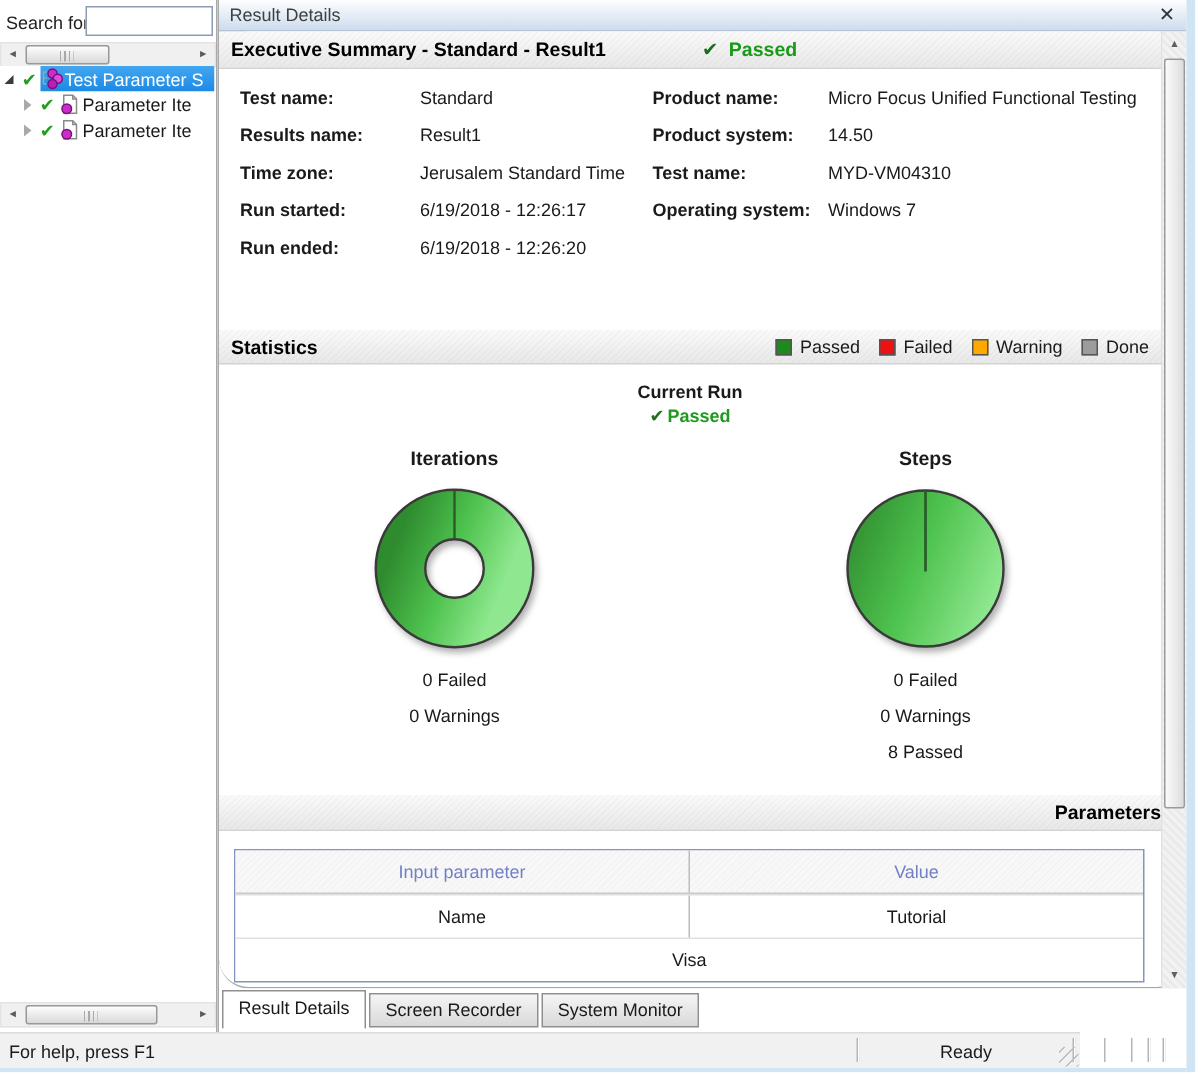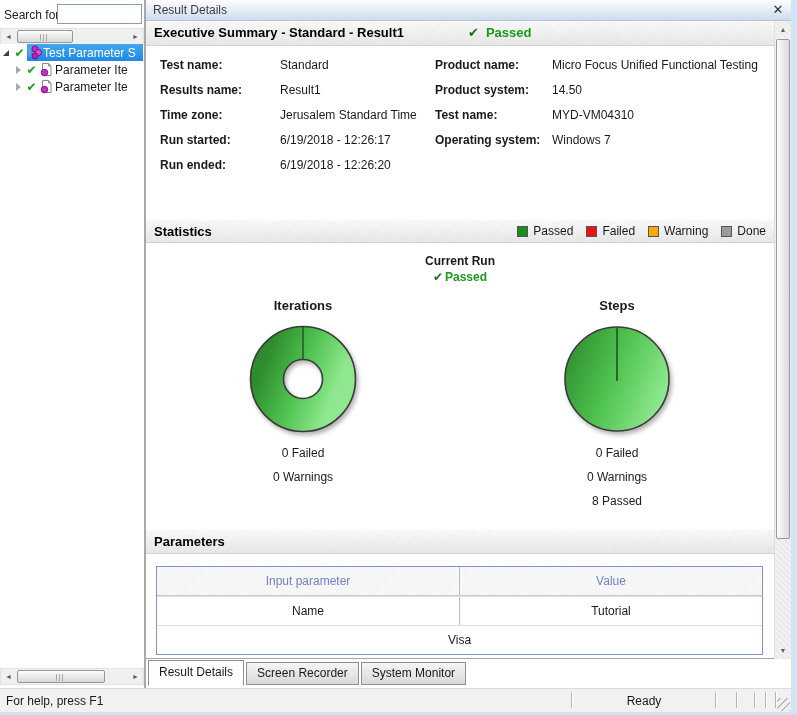--- a/index.html
+++ b/index.html
@@ -39,21 +39,21 @@
   .tlabel{overflow:hidden;white-space:nowrap;}
   
   .right-panel{position:absolute;left:145px;top:0;width:646px;height:688px;background:#fff;
                border-left:1px solid #a9a9a9;box-sizing:border-box;}
   .pane-titlebar{position:absolute;top:0;left:0;right:0;height:21px;
                  background:linear-gradient(#fdfeff,#cddcee);border-bottom:1px solid #b5c3d6;box-sizing:border-box;}
   .pane-title{position:absolute;left:7px;top:3px;color:#3f3f3f;}
   .pane-close{position:absolute;right:5px;top:2px;width:16px;height:16px;text-align:center;
               line-height:15px;color:#333;font-size:13px;cursor:default;}
   .content{position:absolute;top:21px;left:0;right:0;height:638px;background:#fff;
-           border-bottom:1px solid #a6a6a6;box-sizing:border-box;}
+           border-bottom:1px solid #a6a6a6;box-sizing:border-box;border-radius:20px;}
   .scrollc{position:absolute;left:0;top:0;right:17px;bottom:0;overflow:hidden;}
   .sec-hdr{position:absolute;left:0;right:0;border-bottom:1px solid #d2d2d2;box-sizing:border-box;
            background:repeating-linear-gradient(135deg,rgba(0,0,0,.025) 0 1px,transparent 1px 3px),
                       linear-gradient(#fafafa,#e8e8e8);}
   .sec-title{font-weight:bold;font-size:13px;padding:4px 0 0 8px;color:#000;}
   .exec-hdr{top:0;height:25px;}
   .exec-status{position:absolute;left:322px;top:4px;font-weight:bold;font-size:13px;color:#189a18;}
   .exec-status .chkg{color:#1c6e1c;margin-right:7px;}
   .fields{position:absolute;top:33px;left:0;right:0;height:156px;}
   .frow{position:relative;height:25px;}
@@ -65,42 +65,42 @@
   .lg-sq{width:11px;height:11px;border:1px solid #555;box-sizing:border-box;margin-right:5px;flex:none;}
   .lg-lbl{margin-right:13px;}
   .current-run{position:absolute;top:233px;left:0;right:0;text-align:center;font-weight:bold;}
   .current-status{position:absolute;top:249px;left:0;right:0;text-align:center;font-weight:bold;color:#1e9a1e;}
   .current-status .chkg{color:#1d6f1d;margin-right:2px;}
   .charts{position:absolute;top:277px;left:0;right:0;height:215px;display:flex;}
   .chartcol{flex:1;text-align:center;}
   .chart-title{font-weight:bold;font-size:13px;height:20px;}
   .chart-svg{margin-top:5px;filter:drop-shadow(2px 3px 2px rgba(0,0,0,.30));}
   .chart-lbl{height:24px;line-height:24px;}
-  .params-hdr{top:509px;height:24px;}
+  .params-hdr{top:509px;height:24px;text-align:right;}
   .ptable{position:absolute;top:545px;left:10px;width:607px;border:1px solid #8394c0;box-sizing:border-box;}
   .prow{display:flex;}
   .prow.head{background:repeating-linear-gradient(135deg,rgba(0,0,0,.02) 0 1px,transparent 1px 3px),#f8f8f8;
              color:#7280c8;border-bottom:1px solid #c9c9c9;}
   .prow.body{border-top:1px solid #e0e0e0;background:#fff;}
   .prow.body:first-of-type{border-top:none;}
   .pcell{flex:1;text-align:center;padding:7px 0;}
   .pcell+.pcell{border-left:1px solid #bcbcbc;}
   .tabs{position:absolute;top:660px;left:2px;height:27px;display:flex;align-items:flex-start;}
   .tab{height:21px;line-height:21px;padding:0 10px;background:linear-gradient(#f5f5f5,#d9d9d9);
        border:1px solid #8f8f8f;margin-right:2px;margin-top:2px;box-sizing:content-box;}
   .tab.active{background:#fff;height:24px;line-height:23px;margin-top:0;border-bottom:1px solid #fff;z-index:2;position:relative;}
   
   .vscroll{position:absolute;right:0;top:0;width:17px;height:638px;border-left:1px solid #e0e0e0;box-sizing:border-box;
            background:repeating-linear-gradient(45deg,#f2f2f2 0 2px,#eaeaea 2px 4px);}
   .vs-btn{position:absolute;left:0;width:16px;height:17px;line-height:17px;text-align:center;font-size:7px;color:#5f5f5f;}
   .vs-up{top:0;} .vs-down{bottom:0;}
   .vthumb{position:absolute;left:1px;top:18px;width:14px;height:500px;border:1px solid #9a9a9a;border-radius:2px;
           background:linear-gradient(90deg,#fbfbfb,#dcdcdc);box-sizing:border-box;}
   
-  .statusbar{position:absolute;left:0;top:688px;width:791px;height:24px;background:#f1f1f1;
+  .statusbar{position:absolute;left:0;top:688px;width:720px;height:24px;background:#f1f1f1;
              border-top:1px solid #dcdcdc;box-sizing:border-box;}
   .sb-help{position:absolute;left:6px;top:5px;}
   .sb-sep{position:absolute;top:3px;width:1px;height:16px;background:#b5b5b5;border-right:1px solid #fff;}
   .s1{left:571px;} .s2{left:715px;} .s3{left:736px;} .s4{left:754px;} .s5{left:765px;} .s6{left:775px;}
   .sb-ready{position:absolute;left:575px;width:138px;top:5px;text-align:center;}
   .sb-grip{position:absolute;right:1px;bottom:1px;width:13px;height:13px;
            background:repeating-linear-gradient(135deg,transparent 0 2px,#bdbdbd 2px 3px,transparent 3px 5px);}
 </style>
 </head>
 <body>

